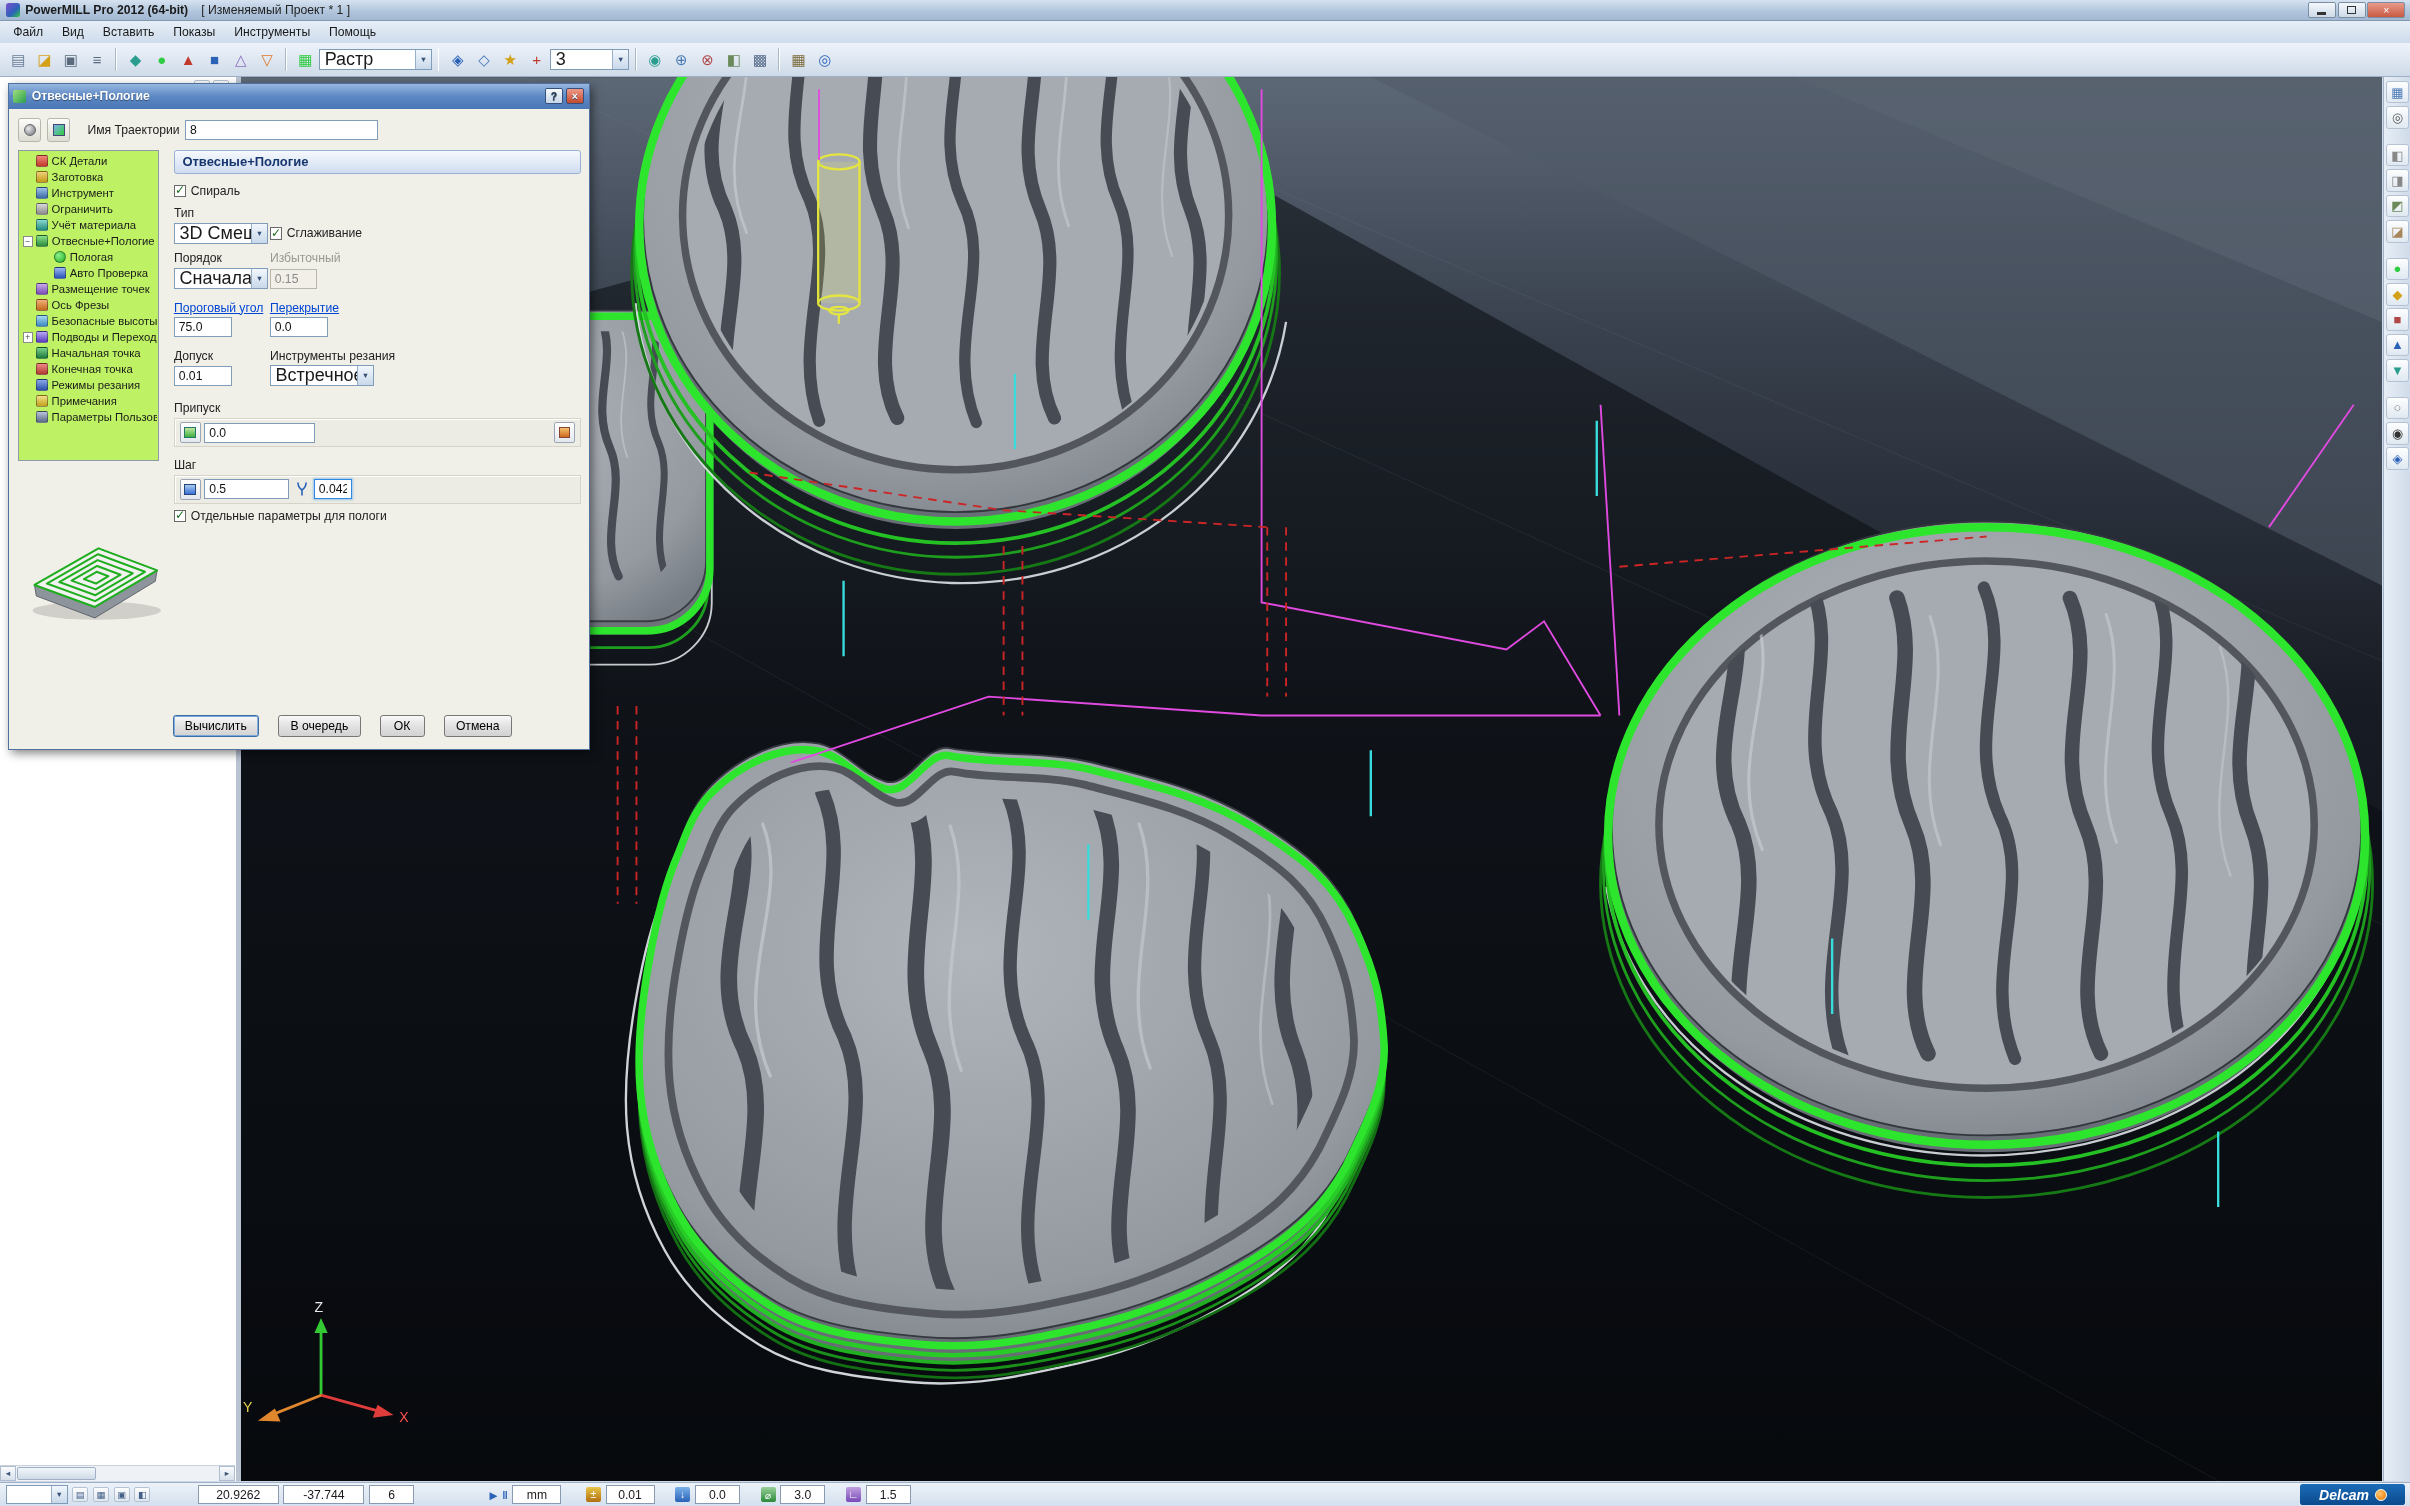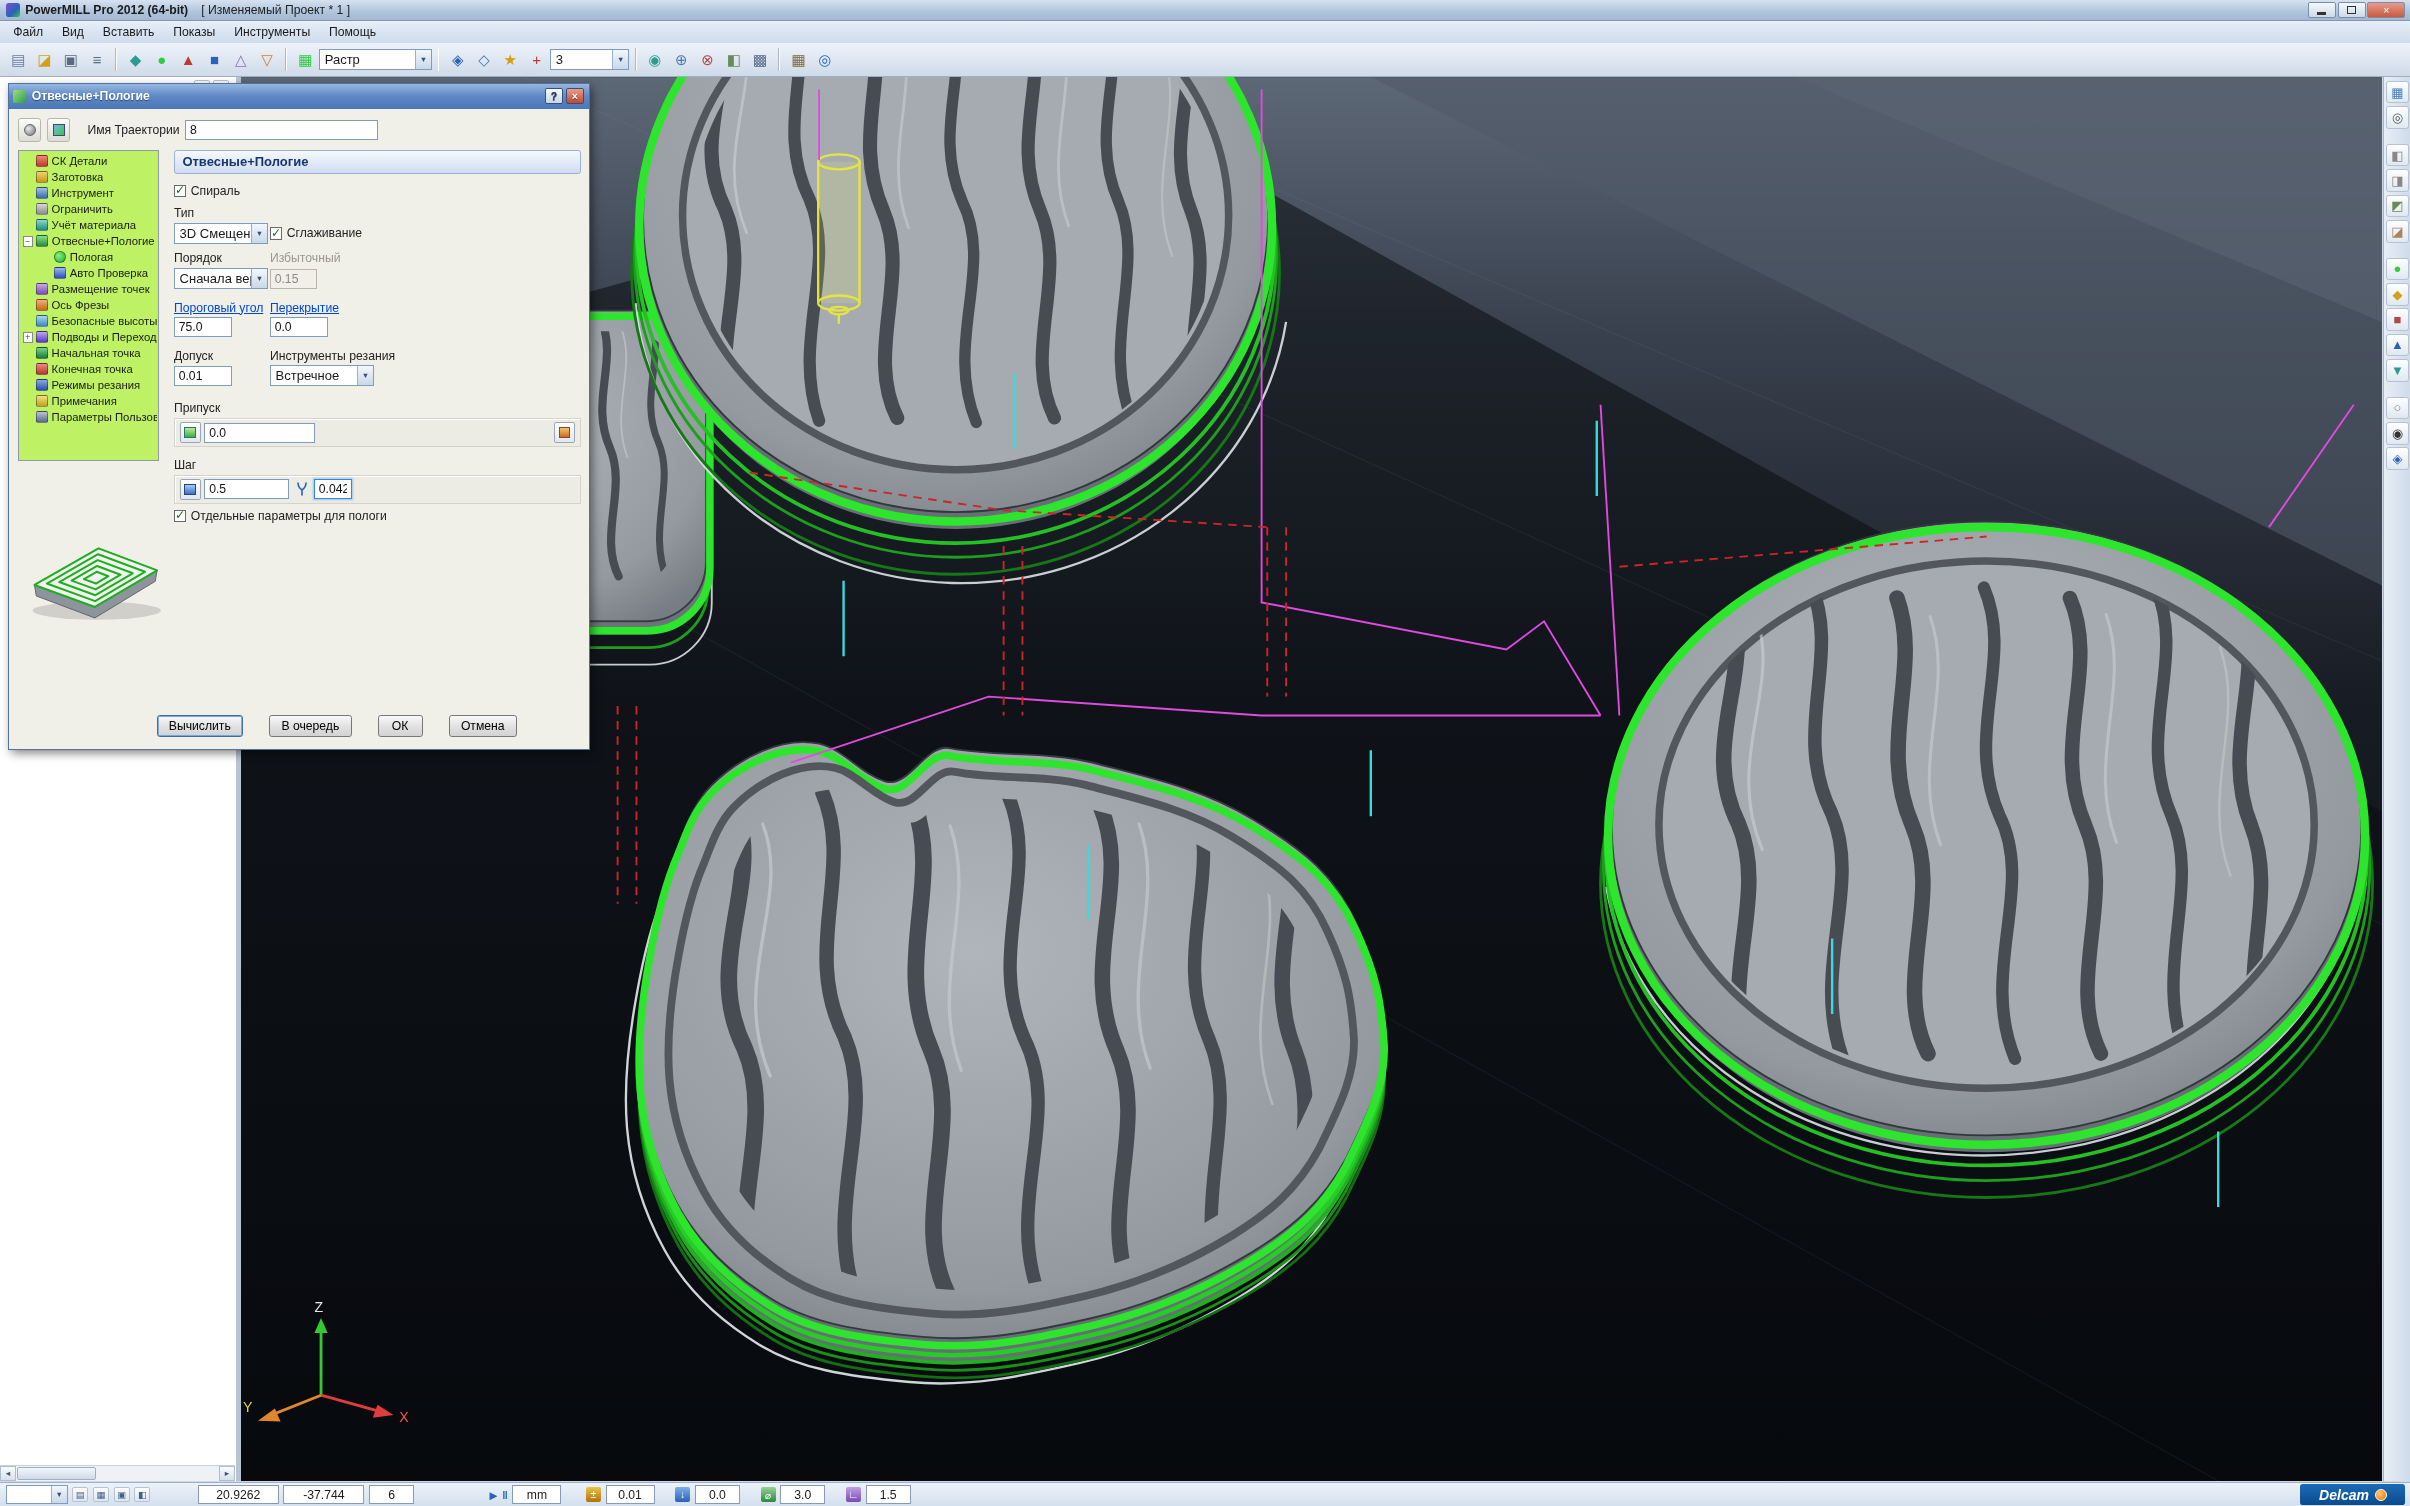--- a/index.html
+++ b/index.html
@@ -20,21 +20,21 @@
   
   .menubar{position:absolute;left:0;top:21px;width:100%;height:22.6px;background:linear-gradient(#e6eef7,#cfdcec);border-bottom:0.9px solid #aebfd2;display:flex;align-items:center;padding-left:3.8px}
   .menu-item{padding:2.8px 9.4px;border-radius:1.9px}
 
   
   .toolbar{position:absolute;left:0;top:43px;width:100%;height:34px;background:linear-gradient(#eef3fa,#cfdbe9);border-bottom:0.9px solid #9fb0c4;display:flex;align-items:center;padding-left:5.6px;gap:0.9px}
   .tbi{width:25.4px;height:25.4px;border:0.9px solid transparent;border-radius:2.8px;display:flex;align-items:center;justify-content:center;flex:none}
   .tbi i{font-style:normal;font-size:15px;line-height:1}
   .tsep{width:1.9px;height:22.6px;background:#a9b6c6;border-right:0.9px solid #fff;margin:0 4.7px;flex:none}
   .combo{height:21px;background:#fff;border:0.9px solid #7f9db9;display:flex;align-items:center;flex:none}
-  .combo .ct{flex:1;padding:0 4.7px;font-size:13px;white-space:nowrap;overflow:hidden}
+  .combo .ct{flex:1;padding:0 4.7px;font-size:18px;white-space:nowrap;overflow:hidden}
   .combo .ca{width:16px;height:100%;background:linear-gradient(#f2f7fc,#c8d8ea);border-left:0.9px solid #9ab0c8;display:flex;align-items:center;justify-content:center;font-size:7.5px;color:#35517a}
 
   
   .explorer{position:absolute;left:0;top:77px;width:241px;height:1404px;background:#fff;border-right:5.6px solid #b9c3d2}
   .exp-top{position:absolute;right:7.5px;top:2.8px;display:flex;gap:2.8px}
   .mini-btn{width:16px;height:15px;border:0.9px solid #b5c2d2;border-radius:1.9px;background:linear-gradient(#fdfdfd,#dde6ef);font-size:9.4px;color:#44618a;display:flex;align-items:center;justify-content:center}
   .hscroll{position:absolute;left:0;bottom:0;width:235px;height:16px;background:#eef1f5;border-top:0.9px solid #c9d2dd;display:flex}
   .sarrow{width:16px;height:15px;background:linear-gradient(#fafcfe,#d7e0ea);border:0.9px solid #aebcce;font-size:7.5px;color:#41587a;display:flex;align-items:center;justify-content:center}
   .sthumb{width:79px;height:13px;margin:0.9px 0 0 0.9px;background:linear-gradient(#f2f6fa,#cfdae6);border:0.9px solid #9fb0c6;border-radius:1.9px}
   .strack{flex:1}
@@ -87,21 +87,21 @@
   .flbl{font-size:12.2px;color:#222}
   .flbl.dis{color:#9a9890}
   .link{font-size:12.2px;color:#0046d5;text-decoration:underline;white-space:nowrap}
   .frow{display:flex;align-items:center;margin-top:2.8px}
   .col1{width:96px;flex:none;display:flex;align-items:center}
   .strip{display:flex;align-items:center;gap:3.8px;border:0.9px solid #d6d3c8;box-shadow:inset 0.9px 0.9px 0 #fff;padding:2.8px 4.7px;margin-top:2.8px;background:#edecE4}
   .sibtn{width:21px;height:21px;border:0.9px solid #9aa6b5;border-radius:1.9px;background:linear-gradient(#ffffff,#e3e8ee);display:flex;align-items:center;justify-content:center}
   .sibtn .gsq{width:11.3px;height:11.3px;background:linear-gradient(#bfe8a0,#3fae3f);border:0.9px solid #276}
   .sibtn .osq{width:11.3px;height:11.3px;background:linear-gradient(#f5c06a,#d06a1f);border:0.9px solid #843}
   .sibtn .bsq{width:11.3px;height:11.3px;background:linear-gradient(#a8ccf0,#3a6fd8);border:0.9px solid #247}
-  .dlg-buttons{position:absolute;left:148px;bottom:11.3px;display:flex;gap:26px}
+  .dlg-buttons{position:absolute;left:164px;bottom:11.3px;display:flex;gap:19px}
   .btn{height:22.6px;padding:0 11.3px;border:0.9px solid #777;border-radius:2.8px;background:linear-gradient(#f9f9f9,#e4e4e4 45%,#d2d2d2);font-size:12.2px;font-family:inherit}
   .btn.primary{border-color:#3a6ea5;box-shadow:inset 0 0 0 0.9px #7aa8d8}
 
   .fork-ic{display:flex;align-items:center;justify-content:center;width:17px;height:17px}
 </style>
 </head>
 <body>
 
 <div class="screen">
 

